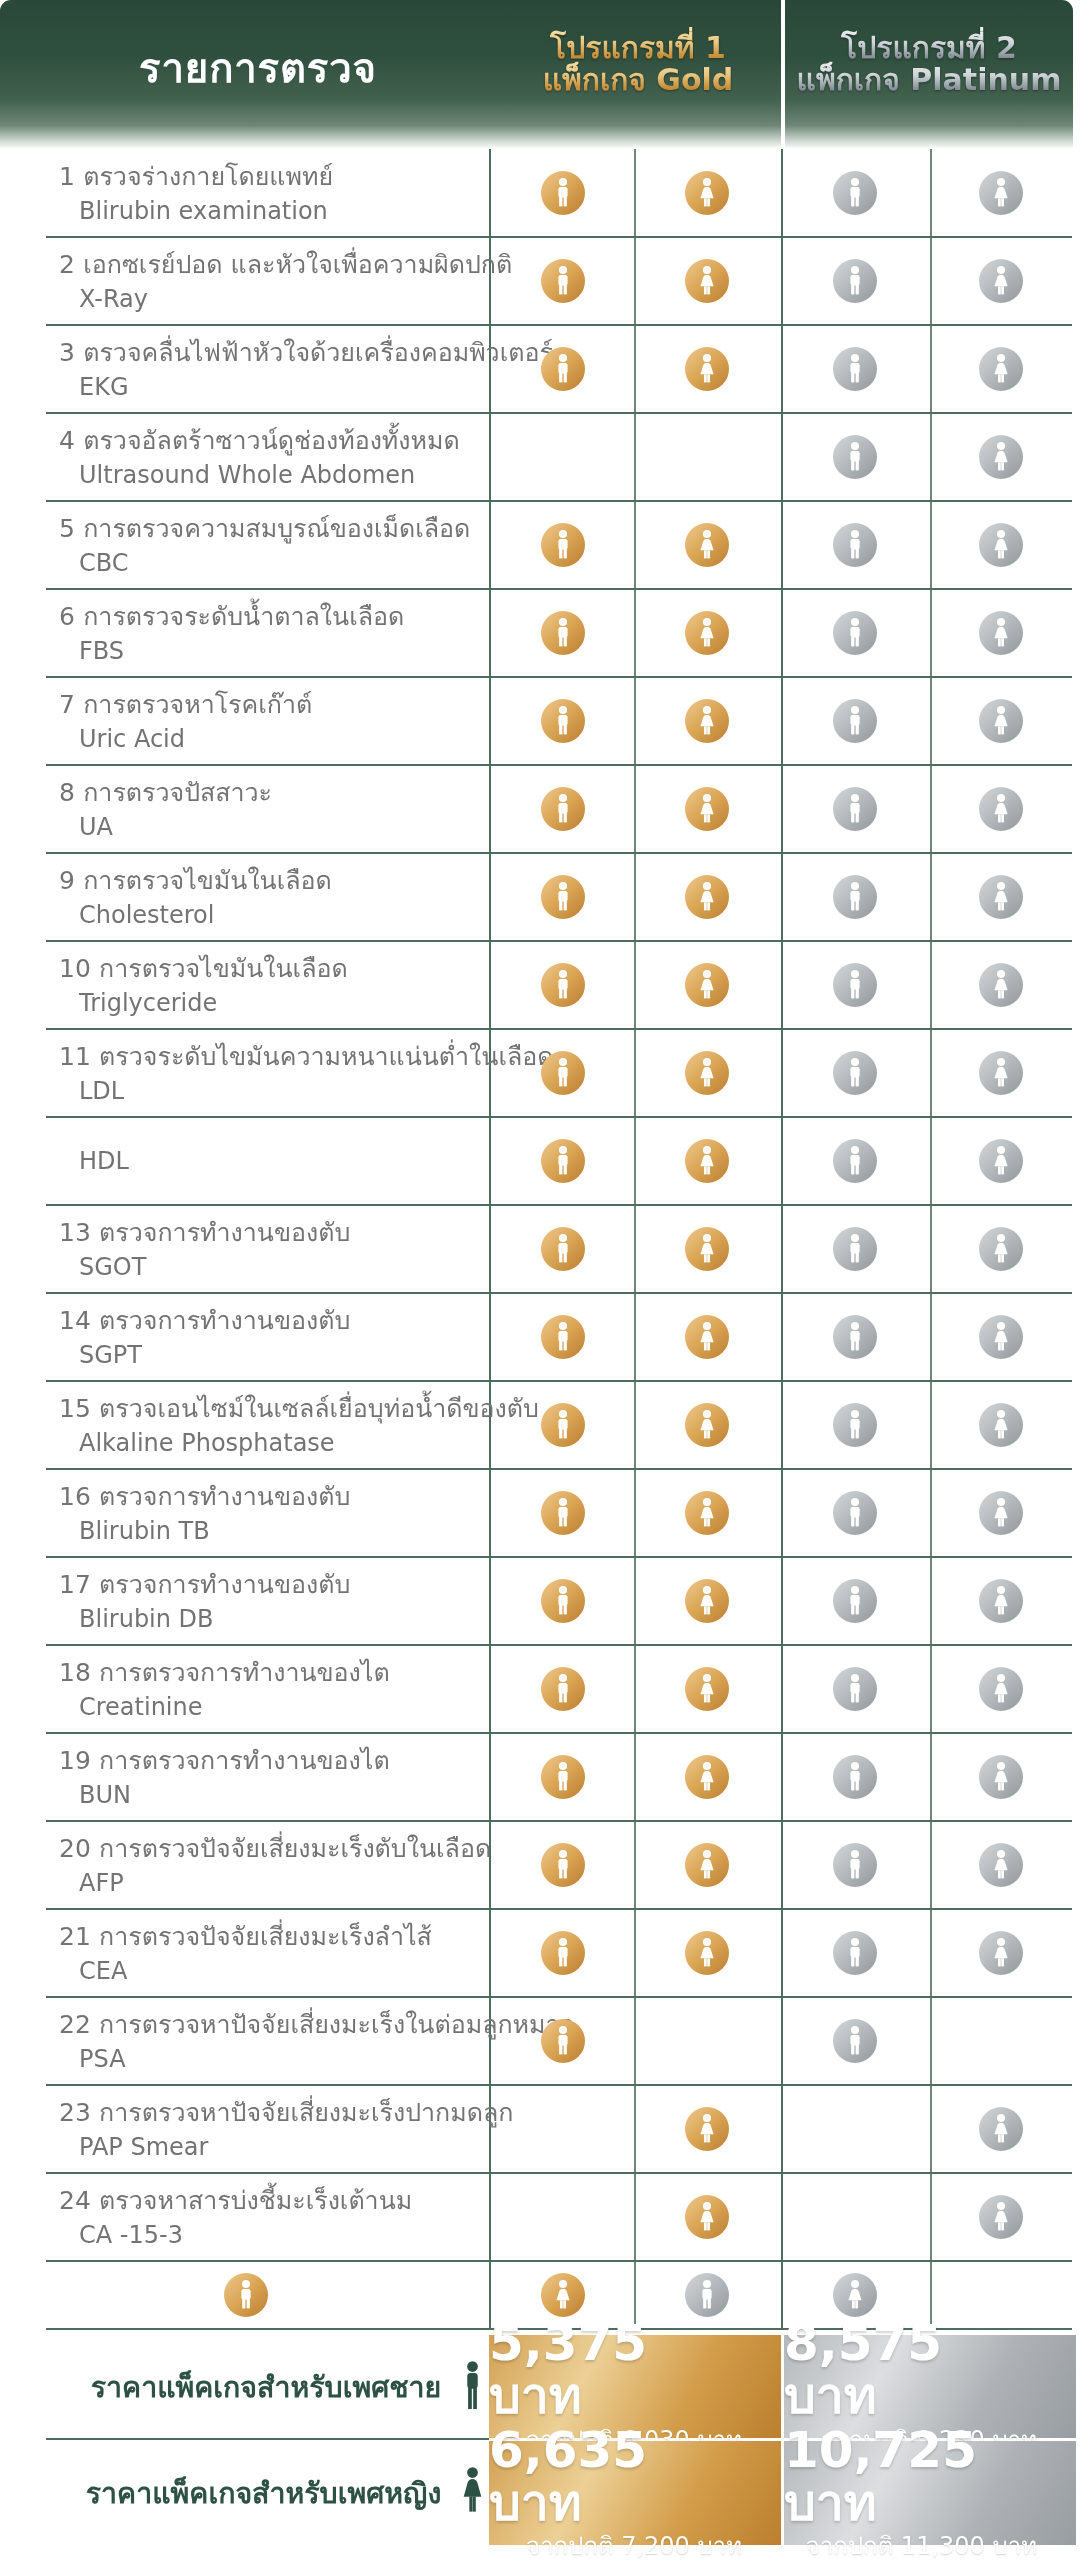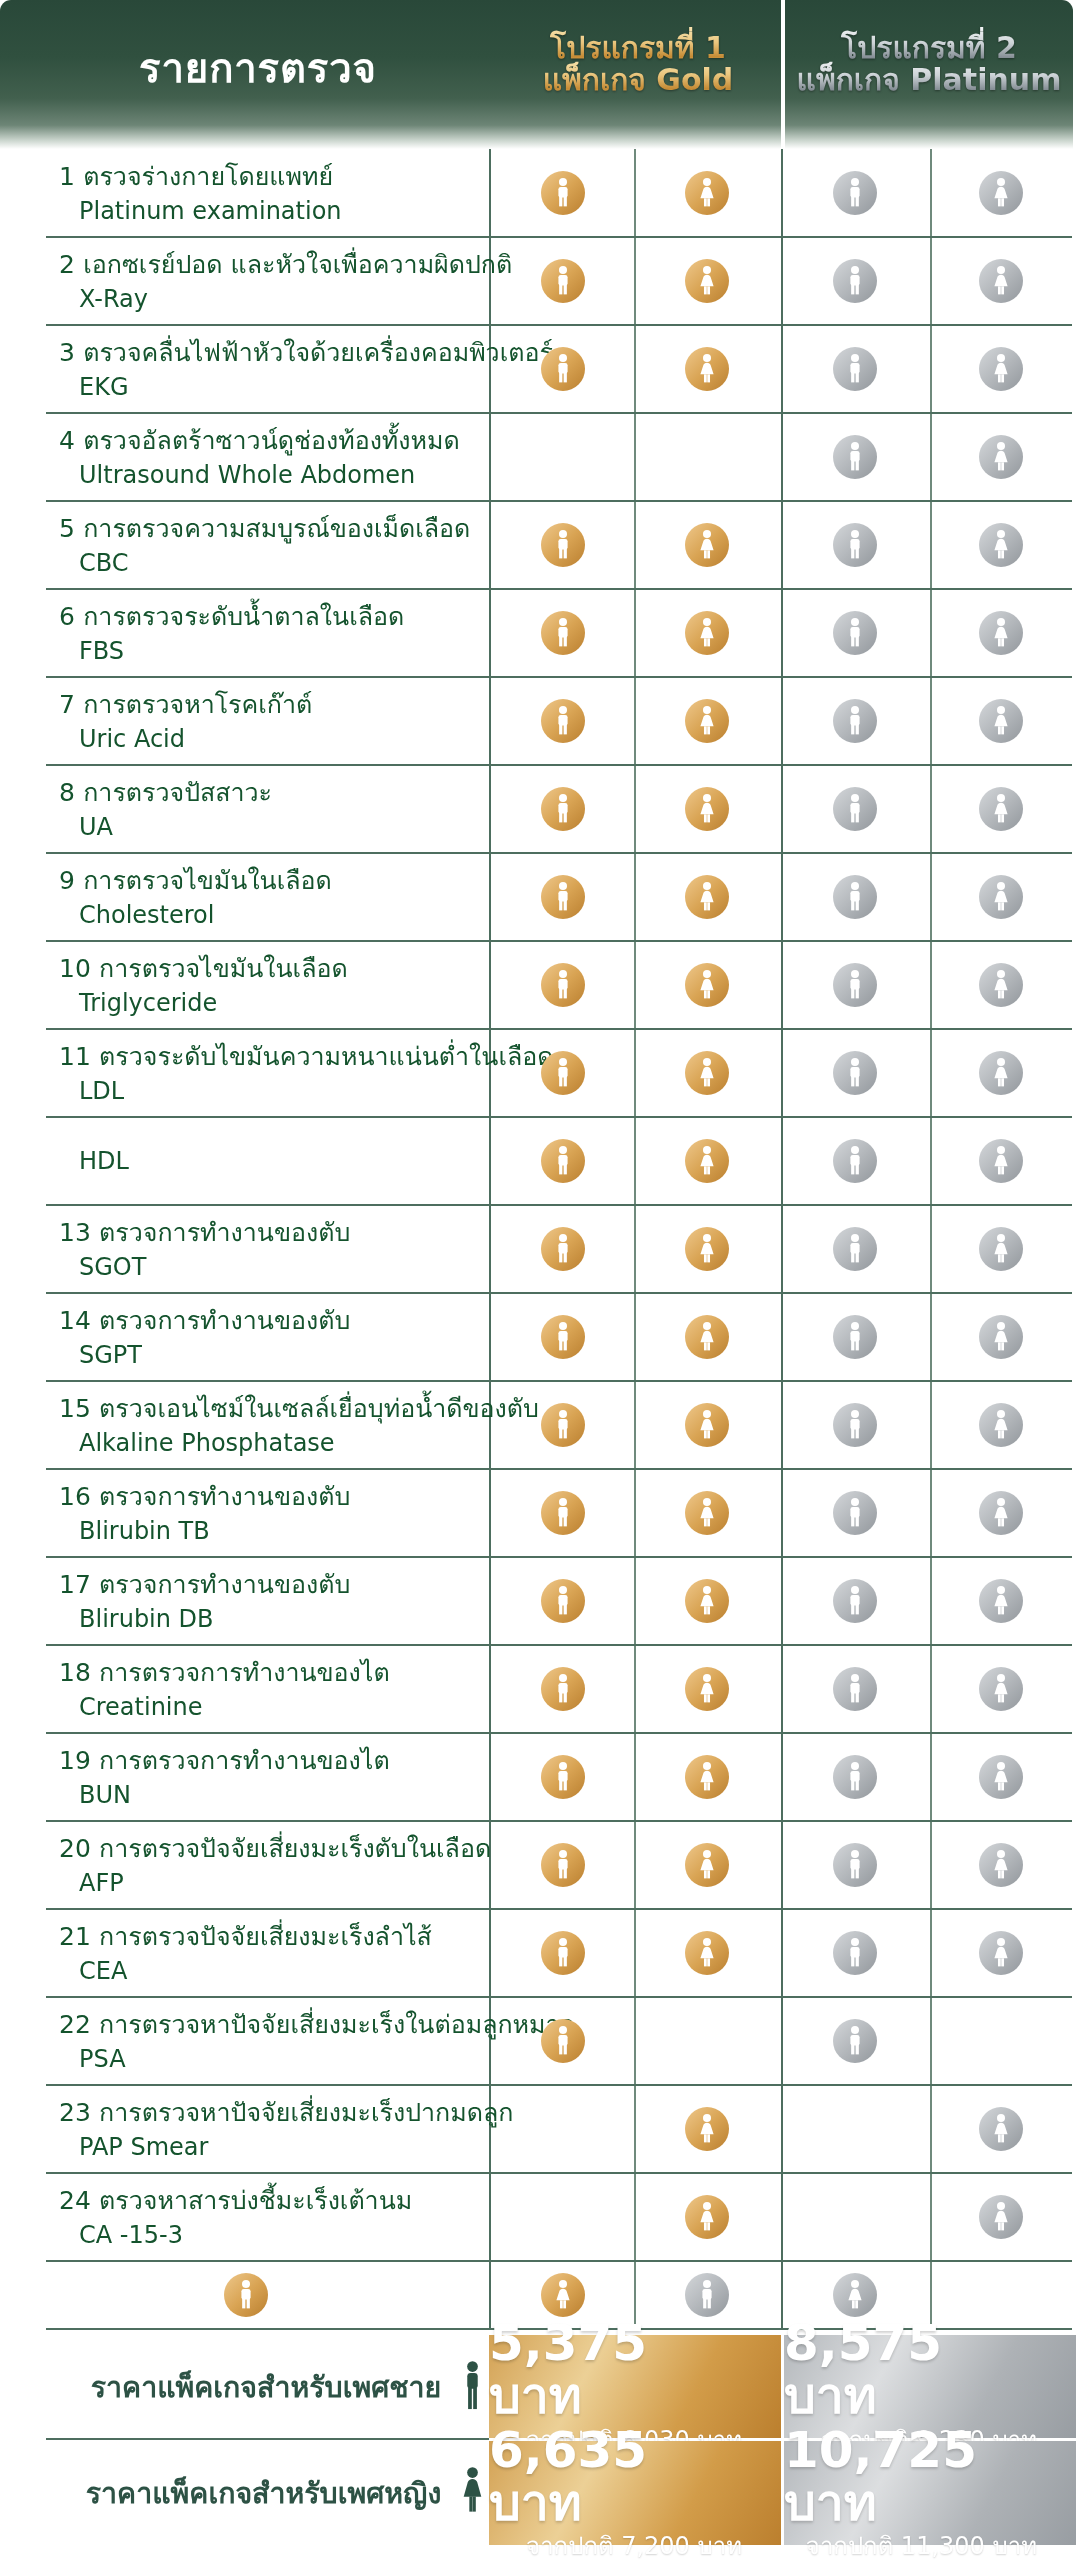--- a/index.html
+++ b/index.html
@@ -29,21 +29,21 @@
   
   .tbody{position:absolute;left:0;top:149px;width:1091px;}
   .vline{position:absolute;top:0;bottom:0;width:1.8px;}
   .vline.main{background:#4d6e5f;}
   .vline.sub{background:#6f8a7c;}
   .v1{left:489px;} .v2{left:634px;} .v3{left:781px;} .v4{left:930px;}
   .row{position:relative;display:grid;grid-template-columns:491px 143px 146px 150px 142px;height:88px;}
   .row.single{height:68px;}
   .row::after{content:"";position:absolute;left:46px;width:1026px;bottom:-0.9px;height:1.8px;background:#4d6e5f;}
   .cell{display:flex;align-items:center;justify-content:center;}
-  .cell.txt{flex-direction:column;align-items:flex-start;justify-content:center;padding-left:59px;color:#14532d;}
+  .cell.txt{flex-direction:column;align-items:flex-start;justify-content:center;padding-left:59px;color:#737373;}
   .line1{font-size:25px;line-height:37px;white-space:nowrap;}
   .line1 .no{margin-right:8.3px;}
   .eng{font-size:24px;line-height:33px;padding-left:20px;white-space:nowrap;}
   .picto{display:block;}
   
   .prices{position:absolute;left:0;top:2335px;width:1091px;height:221px;}
   .prow{position:absolute;left:0;width:489px;display:flex;align-items:center;justify-content:flex-end;gap:14.7px;padding-right:0;font-family:Liberation Serif, serif;}
   .prow.m{top:0;height:103px;}
   .prow.f{top:106px;height:104px;}
   .plabel{font-size:28.5px;font-weight:bold;color:#2d5245;white-space:nowrap;}
@@ -90,21 +90,21 @@
   </div>
 
   <div class="tbody" id="rows">
     <div class="vline main v1"></div>
     <div class="vline sub  v2"></div>
     <div class="vline main v3"></div>
     <div class="vline sub  v4"></div>
   <div class="row">
         <div class="cell txt">
           <div class="line1"><span class="no">1</span><span class="th">ตรวจร่างกายโดยแพทย์</span></div>
-          <div class="eng">Platinum examination</div>
+          <div class="eng">Blirubin examination</div>
         </div>
         <div class="cell ico">
           <svg class="picto" viewBox="0 0 24 24" width="44" height="44">
             <circle cx="12" cy="12" r="12" fill="url(#grad-gold)"></circle>
             <circle cx="12" cy="6" r="2.2" fill="#fff"></circle>
             <rect x="9.5" y="8.7" width="5" height="5.8" rx="1.3" fill="#fff"></rect>
             <rect x="9.9" y="14" width="1.75" height="5.3" fill="#fff"></rect>
             <rect x="12.35" y="14" width="1.75" height="5.3" fill="#fff"></rect>
           </svg>
         </div>

